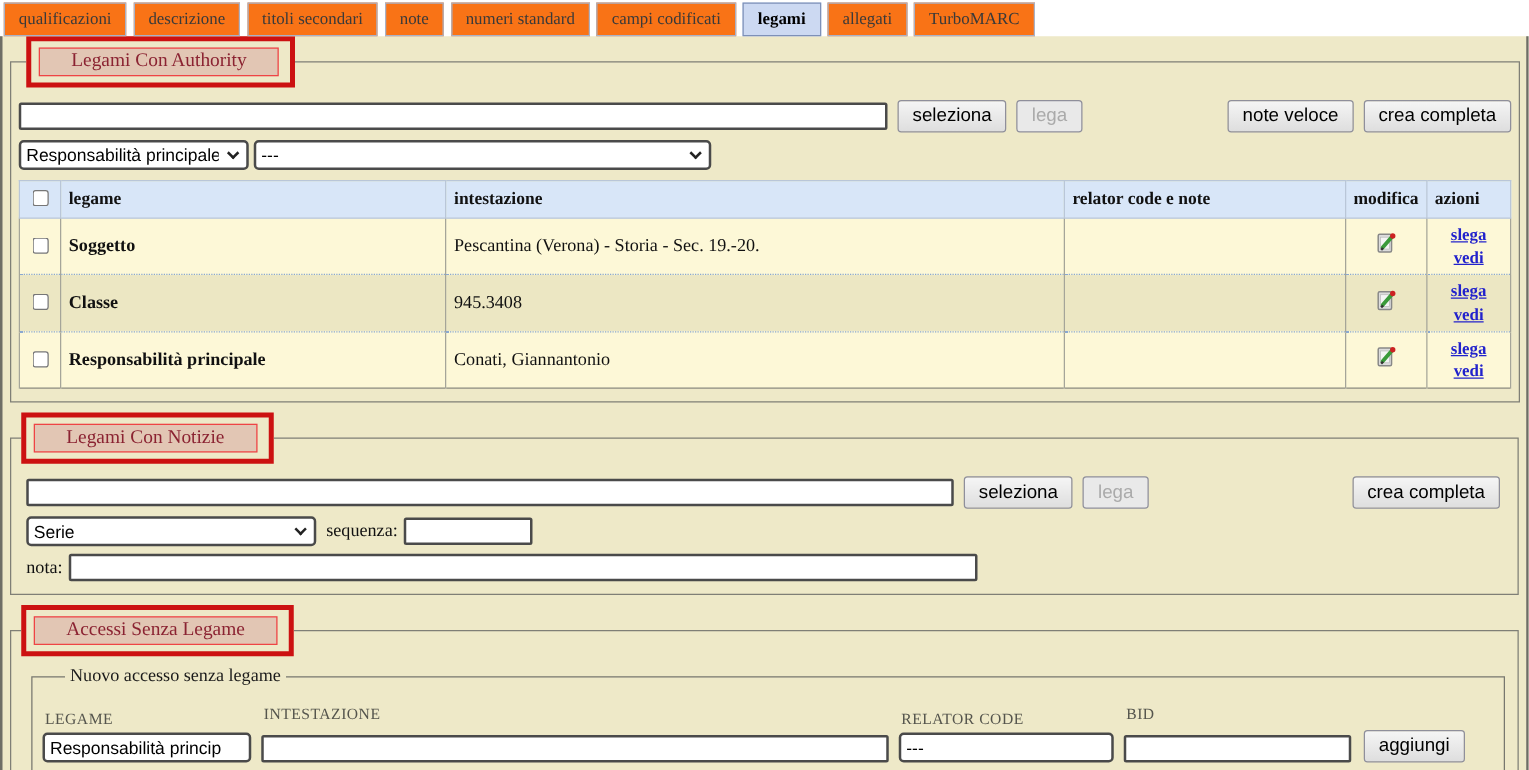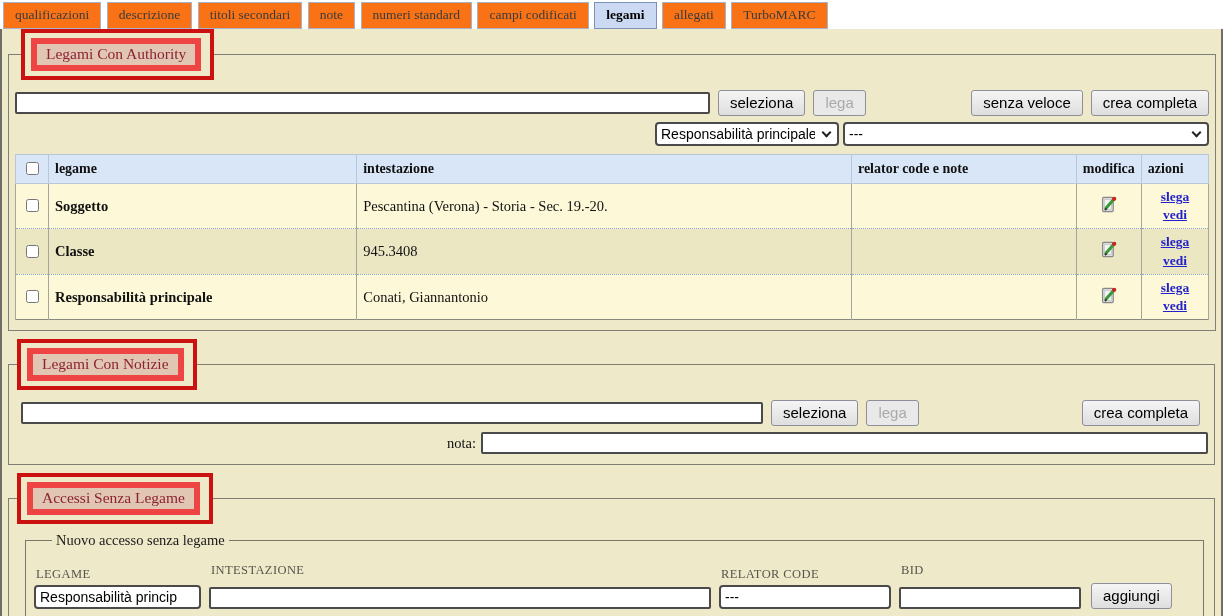--- a/index.html
+++ b/index.html
@@ -45,34 +45,34 @@
   fieldset.sec2, fieldset.sec3 { margin-top:8px; padding-left:12px; }
   legend.annotated {
     border:4px solid #cc1111;
     padding:5px 9px 5px 6px;
     margin-left:6px;
   }
   fieldset.sec2 > legend.annotated, fieldset.sec3 > legend.annotated { margin-left:-4px; }
   legend.annotated .legend-box {
     display:inline-block;
     background:#e2c6b4;
-    border:6px solid #ef4444;
-    padding:1px 9px 2px;
+    border:1px solid #ef4444;
+    padding:1px 25px 2px;
     font-size:15.5px;
     color:#8b2332;
   }
   fieldset.inner {
     border:1px solid #77776e;
     margin:4px 4px 0 4px;
     padding:4px 8px 12px 8px;
   }
   fieldset.inner > legend { font-size:14.5px; color:#1a1a1a; padding:0 4px; margin-left:18px; }
 
   
-  .row { display:flex; align-items:center; margin-top:6px;justify-content:flex-end; }
+  .row { display:flex; align-items:center; margin-top:6px; }
   .spacer { flex:1; }
   input[type=text] {
     font-family:"Liberation Sans", sans-serif;
     font-size:14px;
     height:22px;
     border:2px solid #4a4a4a;
     border-radius:2px;
     background:#fff;
     padding:0 4px;
   }
@@ -174,21 +174,21 @@
   <fieldset class="sec1">
     <legend class="annotated">
       <span class="legend-box">Legami Con Authority</span>
     </legend>
 
     <div class="row">
       <input type="text" style="width: 695px;" value="">
       <button class="btn">seleziona</button>
       <button class="btn" disabled="">lega</button>
       <span class="spacer"></span>
-      <button class="btn">senza veloce</button>
+      <button class="btn">note veloce</button>
       <button class="btn">crea completa</button>
     </div>
 
     <div class="row">
       <span class="selwrap">
         <select style="width:184px">
           <option>Responsabilità principale</option>
         </select>
         <span class="chev"></span>
       </span>
@@ -286,20 +286,30 @@
     </legend>
 
     <div class="row">
       <input type="text" style="width: 742px;" value="">
       <button class="btn">seleziona</button>
       <button class="btn" disabled="">lega</button>
       <span class="spacer"></span>
       <button class="btn" style="margin-right:8px">crea completa</button>
     </div>
 
+    <div class="row">
+      <span class="selwrap">
+        <select style="width:232px">
+          <option>Serie</option>
+        </select>
+        <span class="chev"></span>
+      </span>
+      <label class="inline-label" style="margin-left:8px">sequenza:</label>
+      <input type="text" style="width: 103px;" value="">
+    </div>
 
     <div class="row">
       <label class="inline-label">nota:</label>
       <input type="text" style="width: 727px;" value="">
     </div>
   </fieldset>
 
   <fieldset class="sec3">
     <legend class="annotated">
       <span class="legend-box">Accessi Senza Legame</span>

